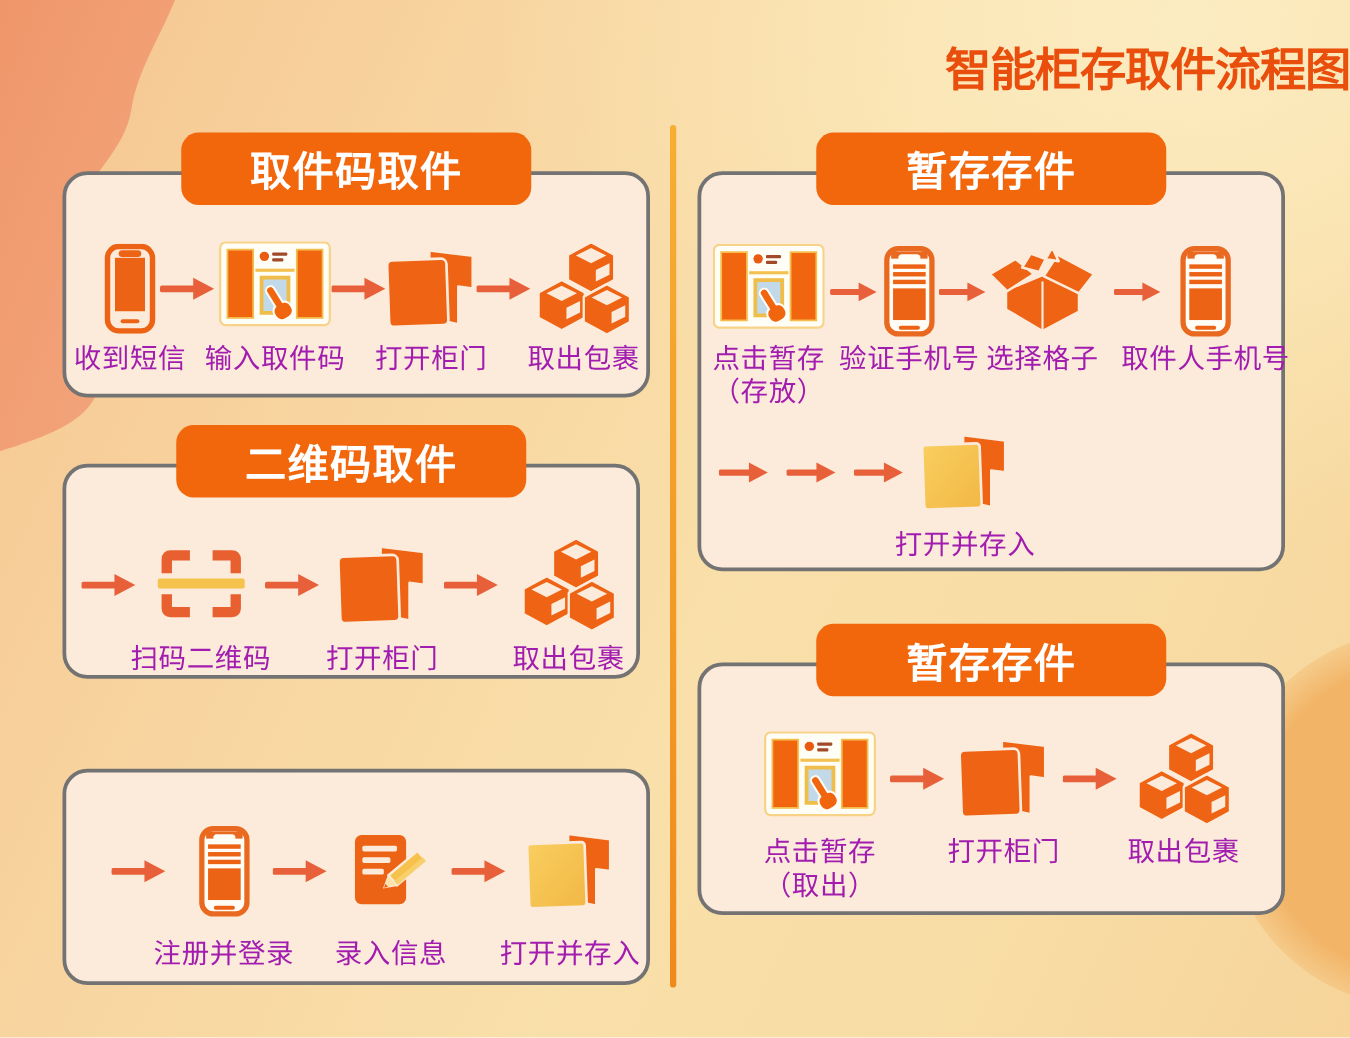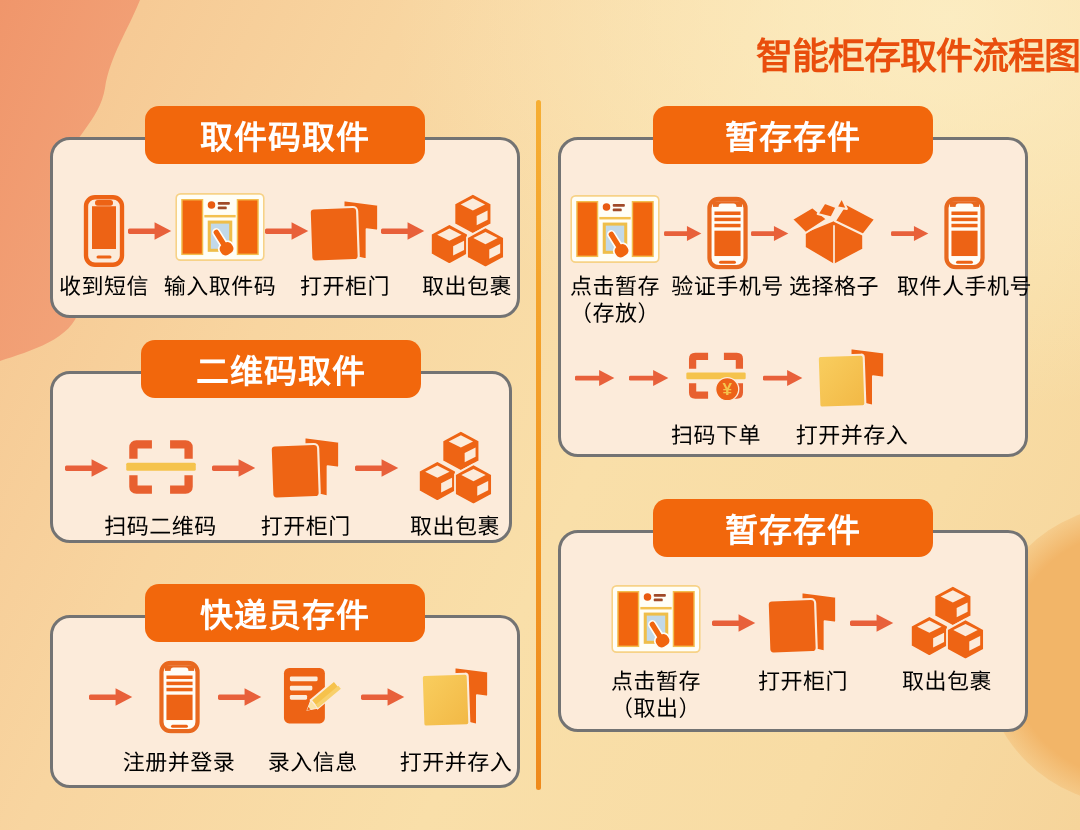--- a/index.html
+++ b/index.html
@@ -27,21 +27,21 @@
   .tab{
     position:absolute;left:50%;transform:translateX(-50%);top:-34px;width:280px;height:58px;
     background:#F2670C;border-radius:14px;display:flex;align-items:center;justify-content:center;
   }
   .tab span{color:#FFFFFF;font-size:33px;font-weight:800;letter-spacing:1px;white-space:nowrap;}
   .row{position:absolute;left:0;right:0;display:flex;justify-content:space-between;align-items:flex-start;}
   .step{position:relative;display:flex;flex-direction:column;align-items:center;}
   .icon-box{display:flex;align-items:center;justify-content:center;height:78px;}
   .step-labels{position:absolute;top:var(--lt,81px);left:50%;transform:translateX(-50%);text-align:center;}
   .step-labels{font-size:22px;}
-  .step-label{font-size:inherit;line-height:27px;color:#000000;white-space:nowrap;text-align:center;font-weight:500;letter-spacing:0.5px;}
+  .step-label{font-size:inherit;line-height:27px;color:#a21caf;white-space:nowrap;text-align:center;font-weight:500;letter-spacing:0.5px;}
   .arrow-box{display:flex;align-items:center;justify-content:center;height:78px;}
   .arrow-box svg{width:44px;height:20px;}
 </style>
 </head>
 <body>
 
 <svg width="0" height="0" style="position:absolute" aria-hidden="true">
 <defs>
   <linearGradient id="gradY" x1="0" y1="0" x2="1" y2="1">
     <stop offset="0" stop-color="#F9CE5F"></stop>
@@ -327,23 +327,20 @@
             <use href="#i-boxes"></use>
           </svg>
         </div>
         <div class="step-labels">
           <div class="step-label">取出包裹</div>
         </div>
       </div>
     </div>
   </section>
 <section class="panel" style="left:50px;top:615px;width:470px;height:173px">
-    <div class="tab">
-      <span>快递员存件</span>
-    </div>
     <div class="row" style="top:40px;padding:0 26px;--lt:91px">
       <div class="arrow-box" style="margin:0 10px">
         <svg style="width:44px;height:20px" viewBox="0 0 58 26">
           <use href="#i-arrow"></use>
         </svg>
       </div>
       <div class="step">
         <div class="icon-box">
           <svg width="43" height="76" viewBox="0 0 56 96">
             <use href="#i-phone-list"></use>
@@ -451,30 +448,20 @@
       <div class="arrow-box">
         <svg style="width:40px;height:18px" viewBox="0 0 58 26">
           <use href="#i-arrow"></use>
         </svg>
       </div>
       <div class="arrow-box">
         <svg style="width:40px;height:18px" viewBox="0 0 58 26">
           <use href="#i-arrow"></use>
         </svg>
       </div>
-      <div class="step">
-        <div class="icon-box">
-          <svg width="66" height="58" viewBox="0 0 100 88">
-            <use href="#i-qrpay"></use>
-          </svg>
-        </div>
-        <div class="step-labels">
-          <div class="step-label">扫码下单</div>
-        </div>
-      </div>
       <div class="arrow-box">
         <svg style="width:40px;height:18px" viewBox="0 0 58 26">
           <use href="#i-arrow"></use>
         </svg>
       </div>
       <div class="step">
         <div class="icon-box">
           <svg width="70" height="62" viewBox="0 0 100 89">
             <use href="#i-cabinet-y"></use>
           </svg>

